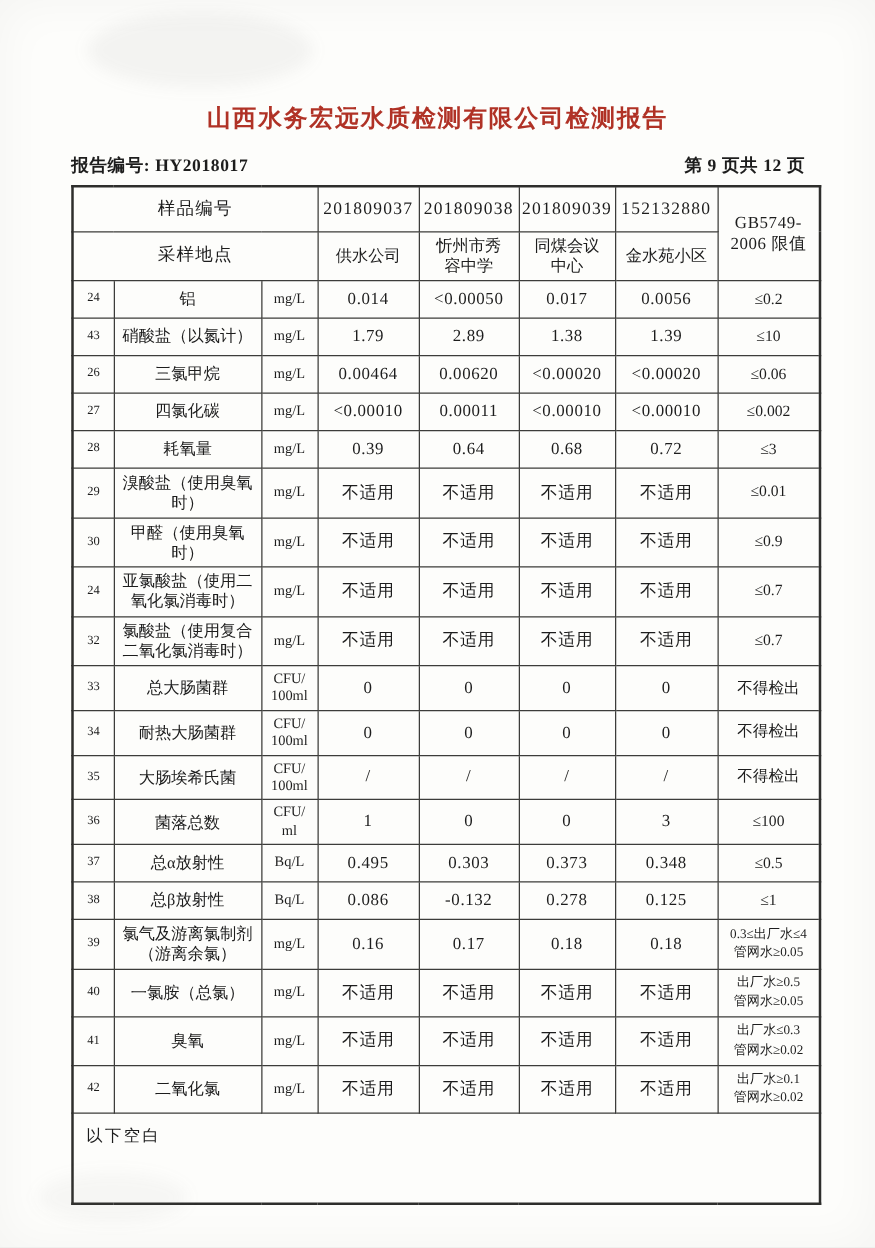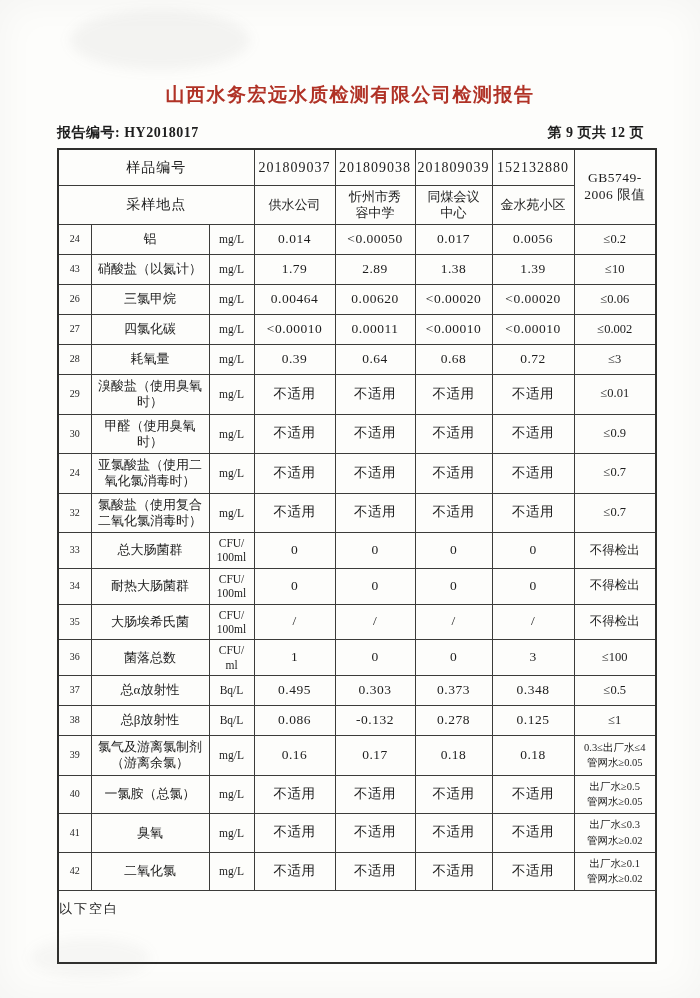--- a/index.html
+++ b/index.html
@@ -77,21 +77,21 @@
   }
   td.c-unit { font-size: 11.5px; white-space: pre-line; line-height: 1.3; margin-top: 15px; }
   td.c-val { font-size: 13.5px; letter-spacing: 0.5px; }
   td.c-limit { font-size: 12.5px; white-space: pre-line; }
   td.c-limit.limit-small { font-size: 10.5px; line-height: 1.5; letter-spacing: 0; }
 
   tr.footer-row td {
     height: 72px;
     text-align: left;
     vertical-align: top;
-    padding: 10px 0 0 0;
+    padding: 10px 0 0 10px;
     font-size: 13px;
     letter-spacing: 2px;
   }
 </style>
 </head>
 <body>
 
 <div class="page">
   <div class="artifact a1"></div>
   <div class="artifact a2"></div>

